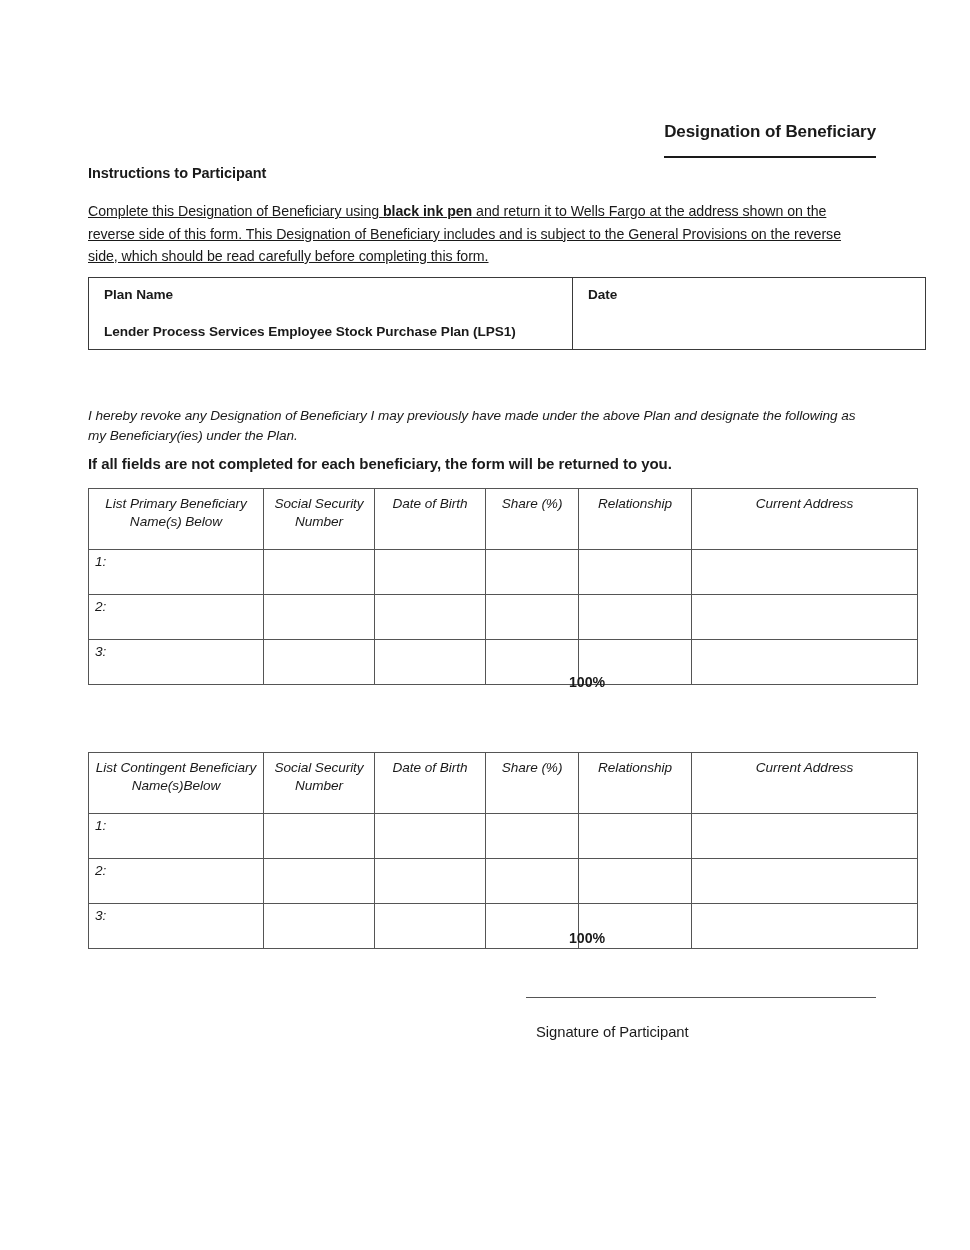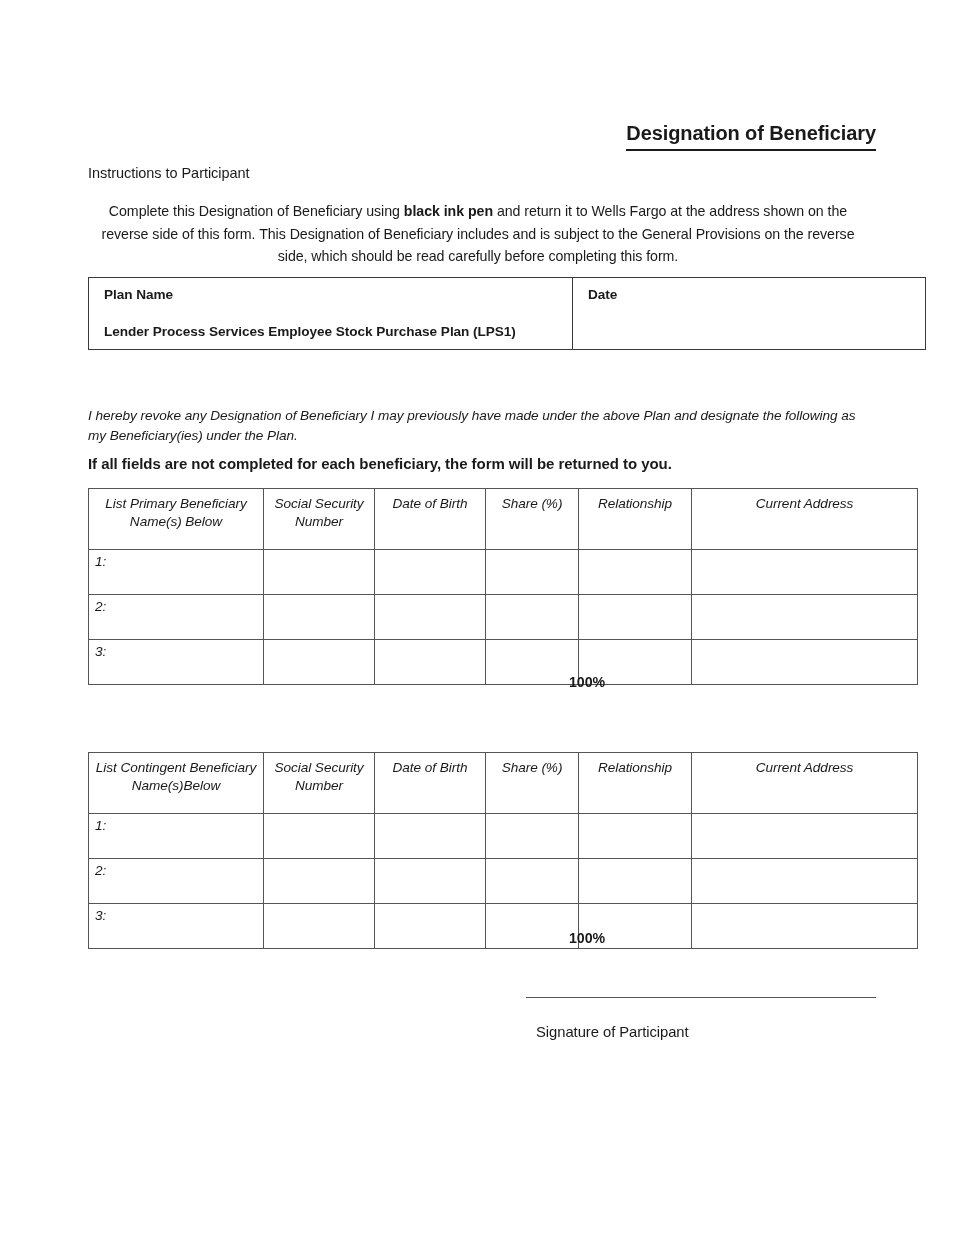--- a/index.html
+++ b/index.html
@@ -33,47 +33,48 @@
   
   .title-row {
     position: absolute;
     left: 0;
     top: 122px;
     width: 788px;
     text-align: right;
   }
   .doc-title {
     display: inline-block;
-    font-size: 20px;
+    font-size: 17px;
     font-weight: bold;
     letter-spacing: -0.1px;
     border-bottom: 2px solid #1a1a1a;
-    padding-bottom: 4px;
+    padding-bottom: 14px;
     line-height: 1.15;
     text-align: right;
   }
 
   
   .section-head {
     position: absolute;
     left: 0;
     top: 165px;
     font-size: 14.5px;
-    font-weight: normal;
+    font-weight: bold;
     letter-spacing: -0.05px;
   }
   .instr-para {
     position: absolute;
     left: 0;
     top: 200px;
     width: 780px;
     font-size: 14.2px;
     line-height: 22.5px;
     letter-spacing: -0.05px;
-    text-align: center;
+    text-align: left;
+    text-decoration: underline;
   }
   .instr-para b { font-weight: bold; }
 
   
   .plan-table {
     position: absolute;
     left: 0;
     top: 277px;
     width: 787px;
     border-collapse: collapse;

